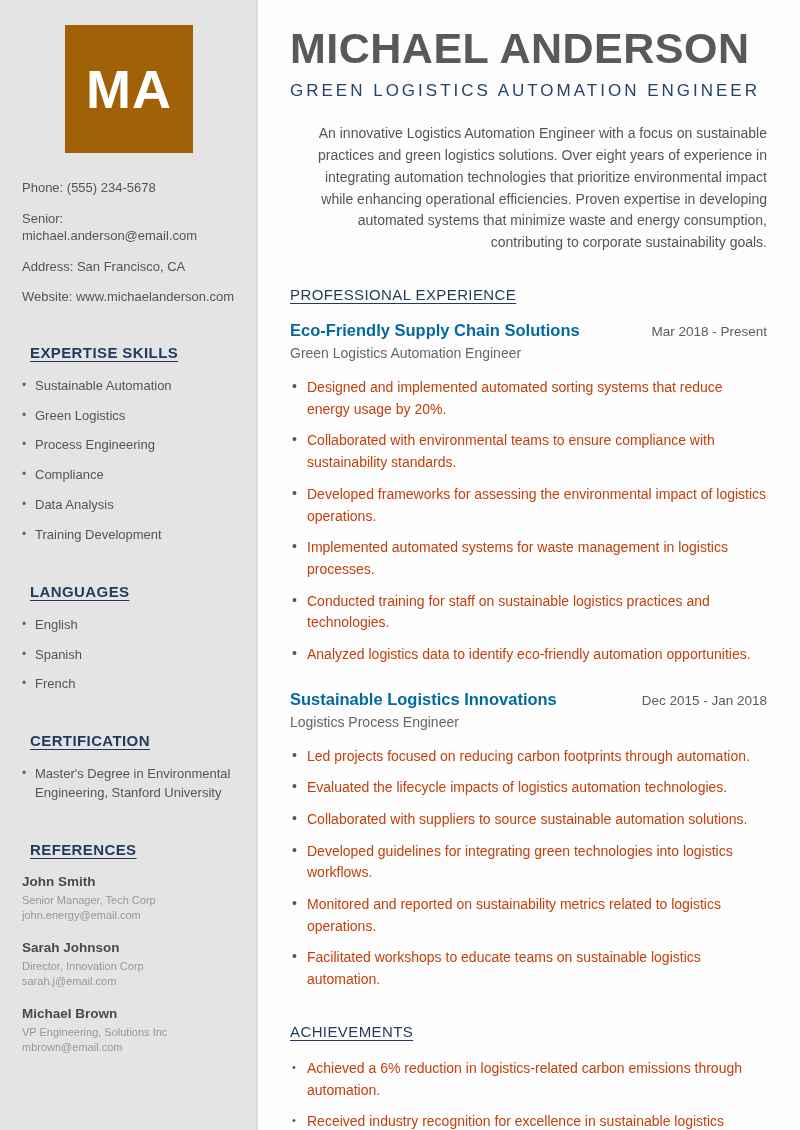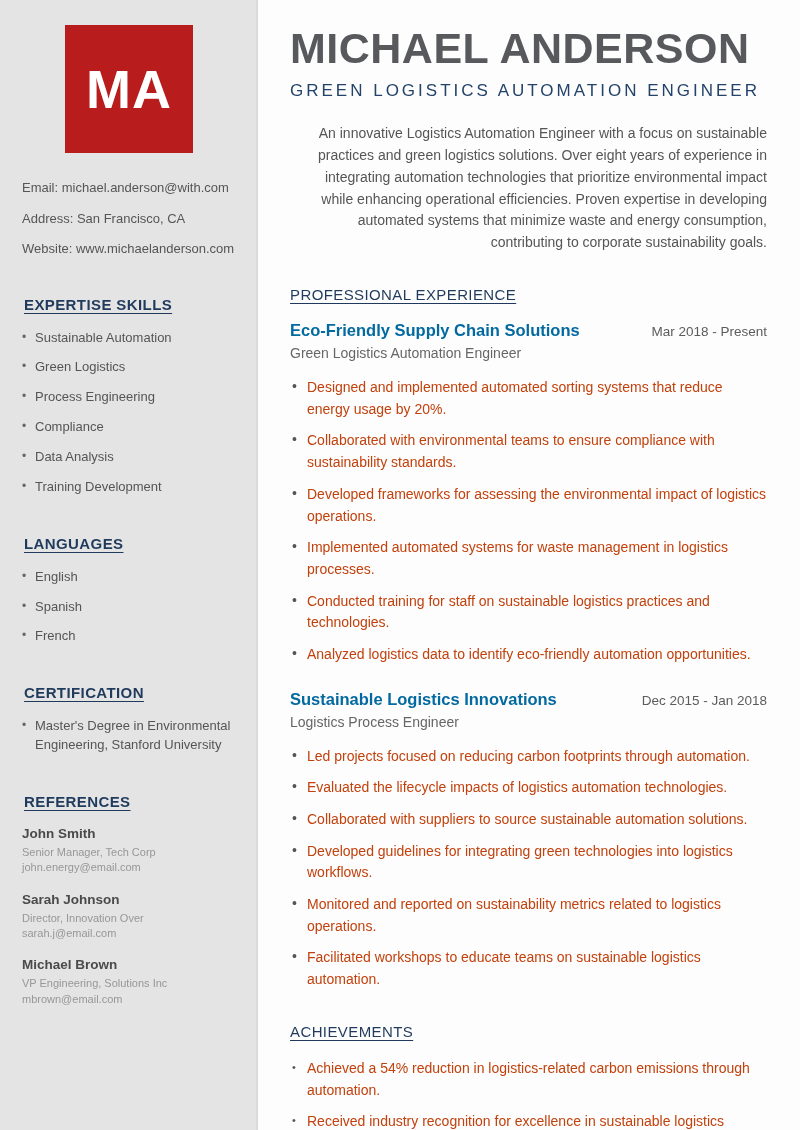--- a/index.html
+++ b/index.html
@@ -22,21 +22,21 @@
     min-width: 258px;
     background: #e4e4e4;
     box-shadow: inset -2px 0 0 #dadada;
     padding: 25px 22px 30px 22px;
     box-sizing: border-box;
   }
   .avatar {
     width: 128px;
     height: 128px;
     margin: 0 auto;
-    background: #b91c1c;
+    background: #a16207;
     display: flex;
     align-items: center;
     justify-content: center;
   }
   .avatar span {
     color: #ffffff;
     font-size: 54px;
     font-weight: 700;
     letter-spacing: 1px;
   }
@@ -51,21 +51,21 @@
     margin-bottom: 13px;
     line-height: 1.35;
   }
   .side-head {
     font-size: 15px;
     font-weight: 700;
     color: #1f3a5c;
     text-decoration: underline;
     text-underline-offset: 3px;
     letter-spacing: 0.4px;
-    margin: 38px 0 16px 2px;
+    margin: 38px 0 16px 8px;
   }
   .blist {
     list-style: none;
     margin: 0;
     padding: 0;
   }
   .blist li {
     font-size: 13px;
     color: #555555;
     line-height: 1.45;
@@ -180,21 +180,22 @@
 <body>
 
 <div class="page">
 
   <aside class="sidebar">
     <div class="avatar">
       <span>MA</span>
     </div>
 
     <ul class="contact">
-      <li>Email: michael.anderson@with.com</li>
+      <li>Phone: (555) 234-5678</li>
+      <li>Senior: michael.anderson@email.com</li>
       <li>Address: San Francisco, CA</li>
       <li>Website: www.michaelanderson.com</li>
     </ul>
 
     <h2 class="side-head">EXPERTISE SKILLS</h2>
     <ul class="blist">
       <li>Sustainable Automation</li>
       <li>Green Logistics</li>
       <li>Process Engineering</li>
       <li>Compliance</li>
@@ -215,21 +216,21 @@
     </ul>
 
     <h2 class="side-head">REFERENCES</h2>
     <div class="ref">
       <div class="ref-name">John Smith</div>
       <div class="ref-role">Senior Manager, Tech Corp</div>
       <div class="ref-email">john.energy@email.com</div>
     </div>
     <div class="ref">
       <div class="ref-name">Sarah Johnson</div>
-      <div class="ref-role">Director, Innovation Over</div>
+      <div class="ref-role">Director, Innovation Corp</div>
       <div class="ref-email">sarah.j@email.com</div>
     </div>
     <div class="ref">
       <div class="ref-name">Michael Brown</div>
       <div class="ref-role">VP Engineering, Solutions Inc</div>
       <div class="ref-email">mbrown@email.com</div>
     </div>
   </aside>
 
   <main class="main">
@@ -266,19 +267,19 @@
         <li>Evaluated the lifecycle impacts of logistics automation technologies.</li>
         <li>Collaborated with suppliers to source sustainable automation solutions.</li>
         <li>Developed guidelines for integrating green technologies into logistics workflows.</li>
         <li>Monitored and reported on sustainability metrics related to logistics operations.</li>
         <li>Facilitated workshops to educate teams on sustainable logistics automation.</li>
       </ul>
     </section>
 
     <h2 class="main-head">ACHIEVEMENTS</h2>
     <ul class="mblist small">
-      <li>Achieved a 54% reduction in logistics-related carbon emissions through automation.</li>
+      <li>Achieved a 6% reduction in logistics-related carbon emissions through automation.</li>
       <li>Received industry recognition for excellence in sustainable logistics solutions.</li>
       <li>Published articles in leading journals on eco-friendly logistics practices.</li>
     </ul>
   </main>
 
 </div>
 
 </body></html>

